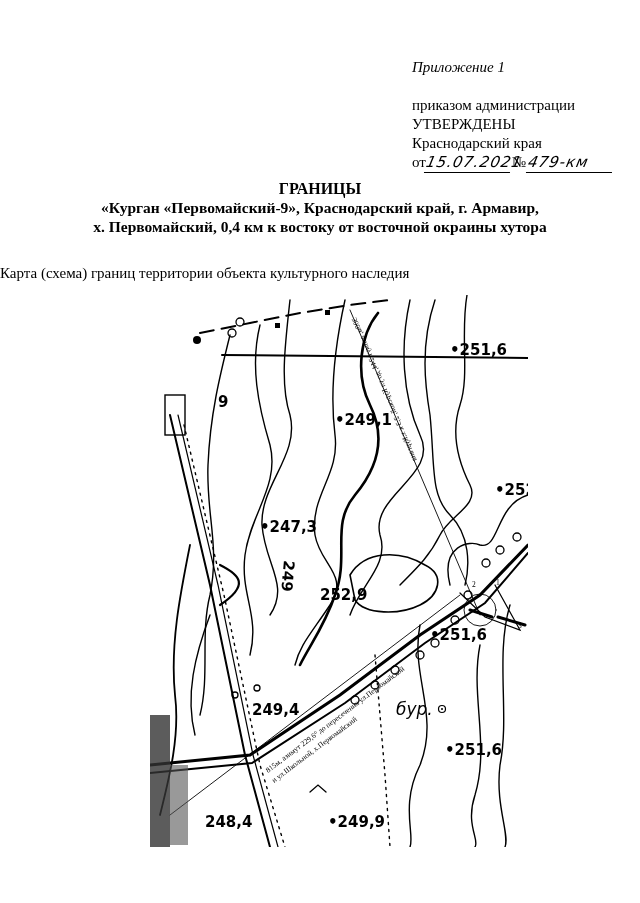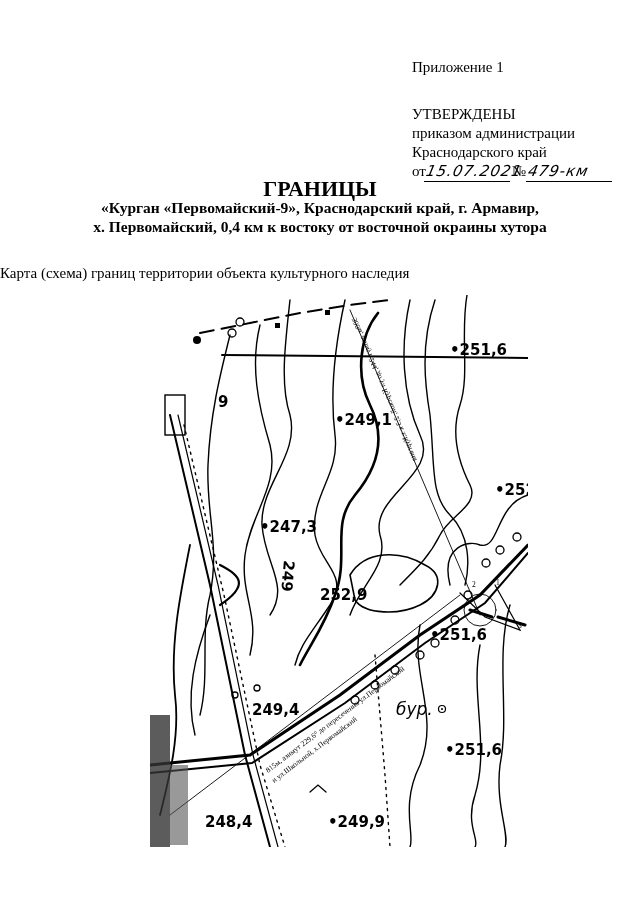--- a/index.html
+++ b/index.html
@@ -1,41 +1,41 @@
 <!DOCTYPE html>
 <html><head>
   <meta charset="utf-8">
   <style>
     html, body { margin: 0; padding: 0; background: #ffffff; }
     body { width: 640px; height: 903px; position: relative; overflow: hidden;
            font-family: "Liberation Serif", "DejaVu Serif", serif; color: #000; }
     .approval { position: absolute; left: 412px; top: 58px; font-size: 15px; line-height: 19px; }
-    .approval .appendix { margin-bottom: 28px; }
+    .approval .appendix { margin-bottom: 19px; font-style: italic; }
     .approval .line { white-space: nowrap; }
     .hand { font-family: "DejaVu Sans", sans-serif; font-style: italic; font-size: 15px;
             display: inline-block; border-bottom: 1px solid #000; letter-spacing: 1px; transform: skewX(-12deg); }
     .hand.date { width: 86px; }
     .hand.num { width: 86px; margin-left: 2px; }
     .title-block { position: absolute; left: 0; top: 179px; width: 640px; text-align: center;
                    font-weight: bold; font-size: 15.5px; line-height: 19px; }
-    .title-block .main { font-size: 22px; }
+    .title-block .main { font-size: 16px; }
     .caption { position: absolute; left: 0; top: 265px; width: 640px; text-align: left; font-size: 15px; }
     .map { position: absolute; left: 150px; top: 295px; width: 378px; height: 552px; }
     .map svg { width: 100%; height: 100%; display: block; }
     .mlabel { font-family: "DejaVu Sans", "Liberation Sans", sans-serif; font-weight: bold; font-size: 15px; fill: #000; }
     .rlabel { font-family: "Liberation Serif", serif; font-size: 7.5px; fill: #000; }
   </style>
 </head>
 <body>
 
 <div class="approval">
   <div class="line appendix">Приложение 1</div>
+  <div class="line">приказом администрации</div>
   <div class="line">УТВЕРЖДЕНЫ</div>
-  <div class="line">приказом администрации</div>
-  <div class="line">Краснодарского край</div>
+  <div class="line">Краснодарский края</div>
   <div class="line">
     <span>от</span><span class="hand date">15.07.2021</span><span>№</span><span class="hand num">479-км</span>
   </div>
 </div>
 
 <div class="title-block">
   <div class="main">ГРАНИЦЫ</div>
   <div>«Курган «Первомайский-9», Краснодарский край, г. Армавир,</div>
   <div>х. Первомайский, 0,4 км к востоку от восточной окраины хутора</div>
 </div>

